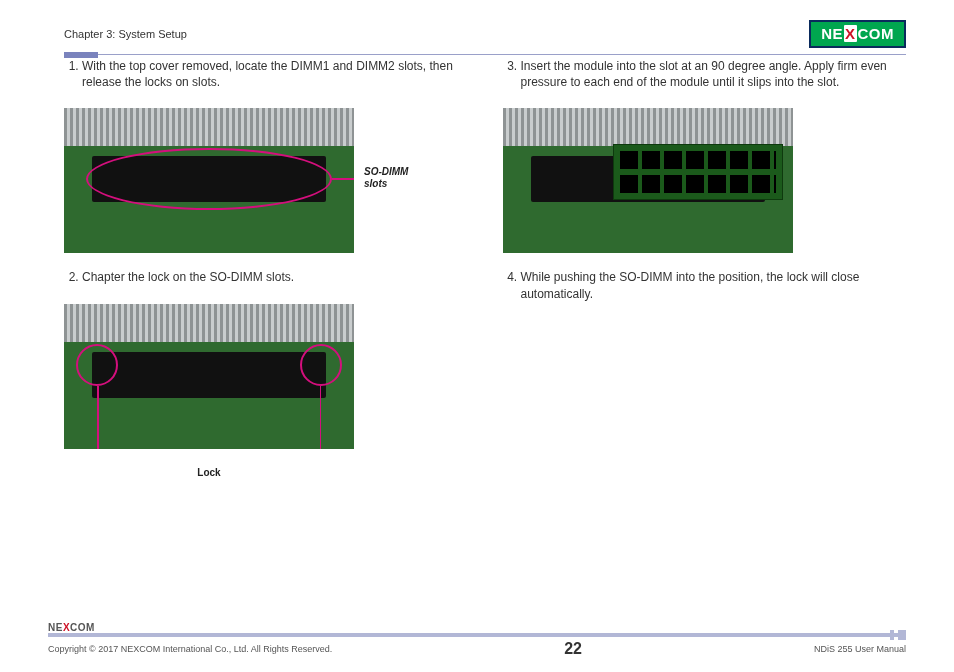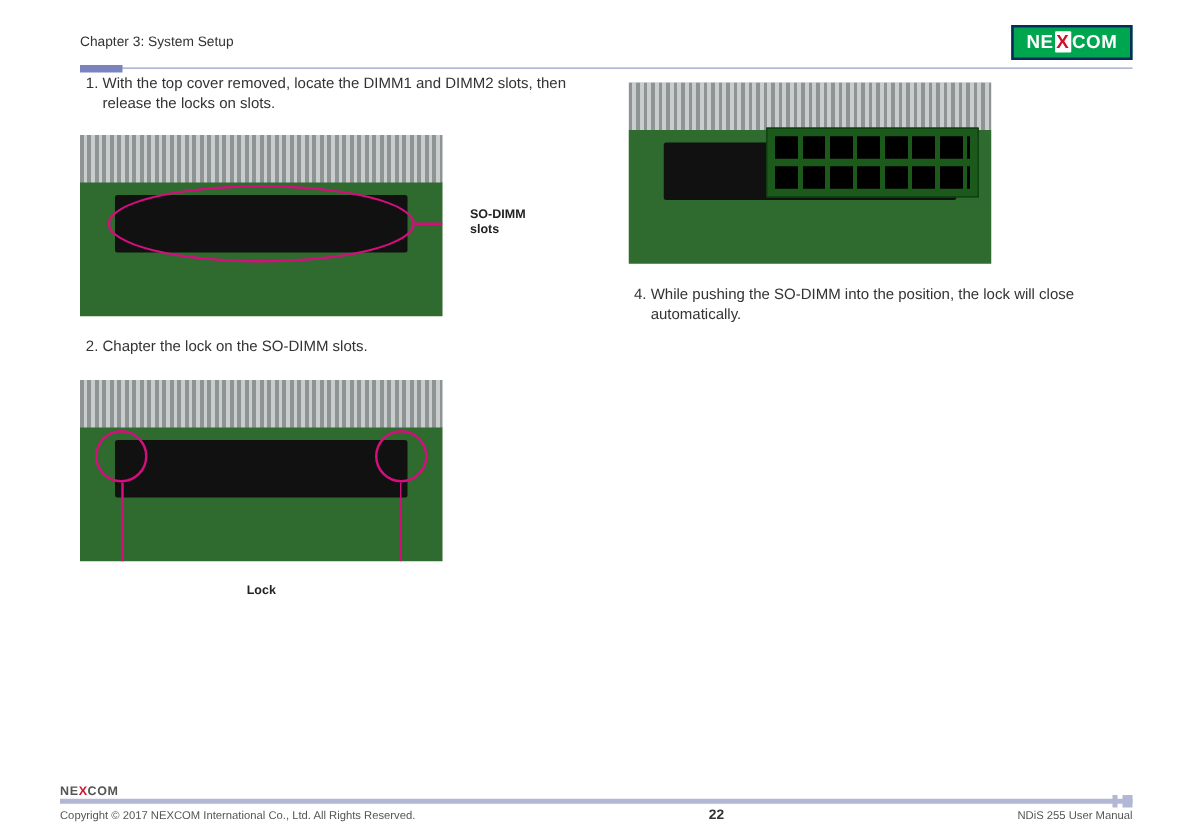--- a/index.html
+++ b/index.html
@@ -76,21 +76,21 @@
   .callout-label { position:absolute; font-size:10px; font-weight:700; color:#222; line-height:1.15; }
   .lock-label { text-align:center; font-size:10px; font-weight:700; margin-top:2px; }
 
   .footer { position:absolute; left:48px; right:48px; bottom:14px; }
   .foot-rule { height:4px; background:#b2b7d6; position:relative; margin-bottom:3px;}
   .foot-rule::before{content:"";position:absolute;right:0;top:-3px;width:8px;height:10px;background:#b2b7d6;}
   .foot-rule::after{content:"";position:absolute;right:12px;top:-3px;width:4px;height:10px;background:#b2b7d6;}
   .foot-brand { font-size:10px; font-weight:bold; color:#555; letter-spacing:0.5px; }
   .foot-brand .x { color:#ce1126; }
   .foot-row { display:flex; justify-content:space-between; align-items:center; font-size:9px; color:#555;}
-  .pgnum { font-weight:700; font-size:11px; color:#333;}
+  .pgnum { font-weight:700; font-size:16px; color:#333;}
 </style>
 </head>
 <body>
 
 <div class="page">
 
   <div class="top-row">
     <div class="chapter">Chapter 3: System Setup</div>
     <div class="brand-badge">
       <span>NE</span><span class="x">X</span><span>COM</span>
@@ -108,21 +108,21 @@
         <li>With the top cover removed, locate the DIMM1 and DIMM2 slots, then release the locks on slots.</li>
       </ol>
 
       <div class="ph-wrap">
         <div class="photo">
           <div class="heatsink"></div>
           <div class="slot-area"></div>
           <div class="annot-ellipse" style="left:22px; top:40px; width:246px; height:62px;"></div>
           <div class="annot-line" style="left:268px; top:70px; width:22px; height:1.5px;"></div>
         </div>
-        <div class="callout-label" style="left:312px; top:58px; width:60px;">
+        <div class="callout-label" style="left:300px; top:58px; width:60px;font-style:italic;">
           <span>SO-DIMM</span><br>
           <span>slots</span>
         </div>
       </div>
 
       <ol class="steps" start="2">
         <li>Chapter the lock on the SO-DIMM slots.</li>
       </ol>
 
       <div class="ph-wrap">
@@ -133,20 +133,23 @@
           <div class="annot-circle" style="right:12px; top:40px;"></div>
           <div class="annot-line" style="left:33px; top:82px; width:1.5px; height:70px;"></div>
           <div class="annot-line" style="right:33px; top:82px; width:1.5px; height:70px;"></div>
 
         </div>
         <div class="lock-label" style="width:290px; margin-top:18px;">Lock</div>
       </div>
     </div>
 
     <div class="col">
+      <ol class="steps" start="3">
+        <li>Insert the module into the slot at an 90 degree angle. Apply firm even pressure to each end of the module until it slips into the slot.</li>
+      </ol>
 
       <div class="ph-wrap">
         <div class="photo">
           <div class="heatsink"></div>
           <div class="slot-area"></div>
           <div class="ram"></div>
         </div>
       </div>
 
       <ol class="steps" start="4">

